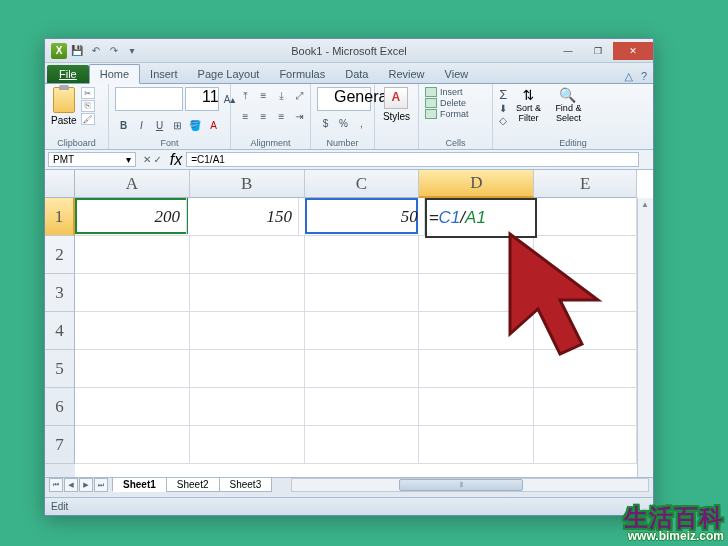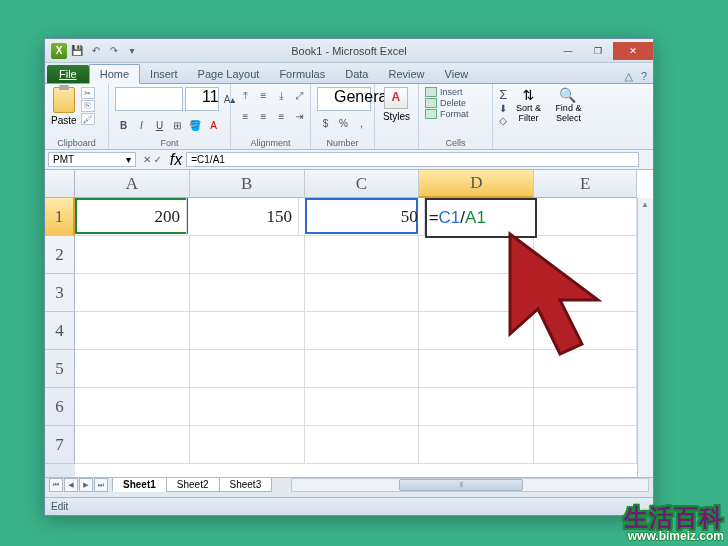--- a/index.html
+++ b/index.html
@@ -47,21 +47,21 @@
 .sheet-area { flex: 1; display: flex; overflow: hidden; position: relative; }
 .corner { width: 30px; height: 28px; background: linear-gradient(#f3f6fa,#e2e9f1); border-right: 1px solid #aab8c8; border-bottom: 1px solid #aab8c8; position: absolute; top: 0; left: 0; }
 .col-headers { position: absolute; top: 0; left: 30px; right: 16px; height: 28px; display: flex; background: linear-gradient(#f3f6fa,#e2e9f1); }
 .col-h { border-right: 1px solid #c1cbd6; border-bottom: 1px solid #aab8c8; display: flex; align-items: center; justify-content: center; font-size: 17px; color: #555; font-family: serif; }
 .col-h.active { background: linear-gradient(#ffe9a8,#f5c558); border-bottom: 2px solid #d8a030; }
 .row-headers { position: absolute; top: 28px; left: 0; width: 30px; bottom: 0; background: linear-gradient(#f3f6fa,#e2e9f1); }
 .row-h { height: 38px; border-bottom: 1px solid #c1cbd6; border-right: 1px solid #aab8c8; display: flex; align-items: center; justify-content: center; font-size: 17px; color: #555; font-family: serif; }
 .row-h.active { background: linear-gradient(#ffe9a8,#f5c558); border-right: 2px solid #d8a030; }
 .grid { position: absolute; top: 28px; left: 30px; right: 16px; bottom: 0; }
 .grid-row { display: flex; height: 38px; }
-.cell { border-right: 1px solid #d6dce3; border-bottom: 1px solid #d6dce3; display: flex; align-items: center; justify-content: flex-end; padding: 18px 6px; font-size: 17px; font-family: serif; color: #222; position: relative; }
+.cell { border-right: 1px solid #d6dce3; border-bottom: 1px solid #d6dce3; display: flex; align-items: center; justify-content: flex-end; padding: 18px 6px; font-size: 17px; font-family: serif; color: #222; position: relative; font-style: italic; }
 .cell.editing { background: #fff; border: 2px solid #333; justify-content: flex-start; padding-left: 2px; z-index: 5; box-shadow: 0 0 0 1px #fff inset; }
 .cell.editing .eq { color: #222; }
 .cell.editing .ref1 { color: #2a6cd4; }
 .cell.editing .ref2 { color: #1a8a3a; }
 .ref-highlight-c1 { position: absolute; border: 2px solid #2a6cd4; pointer-events: none; }
 .ref-highlight-a1 { position: absolute; border: 2px solid #1a8a3a; pointer-events: none; }
 .vscroll { position: absolute; top: 28px; right: 0; width: 16px; bottom: 0; background: #eef2f7; border-left: 1px solid #c1cbd6; }
 .vscroll::before { content: "▲"; position: absolute; top: 2px; left: 3px; font-size: 8px; color: #789; }
 .sheet-tabs-bar { height: 20px; background: #e2e9f1; border-top: 1px solid #a7bdd2; display: flex; align-items: flex-start; font-size: 10px; }
 .nav-btns { display: flex; padding: 0 4px; gap: 1px; }
@@ -216,20 +216,21 @@
         </div>
         <div class="sort-btn">
           <span style="font-size:14px">⇅</span>
           <span style="text-align:center;width:34px">Sort &amp; Filter</span>
         </div>
         <div class="sort-btn">
           <span style="font-size:14px">🔍</span>
           <span style="text-align:center;width:38px">Find &amp; Select</span>
         </div>
       </div>
+      <div class="group-label">Editing</div>
     </div>
   </div>
 
   <div class="formula-bar">
     <div class="name-box">
       <span>PMT</span>
         <span>▾</span>
     </div>
     <div class="fx-btns">
       <span>✕</span>

